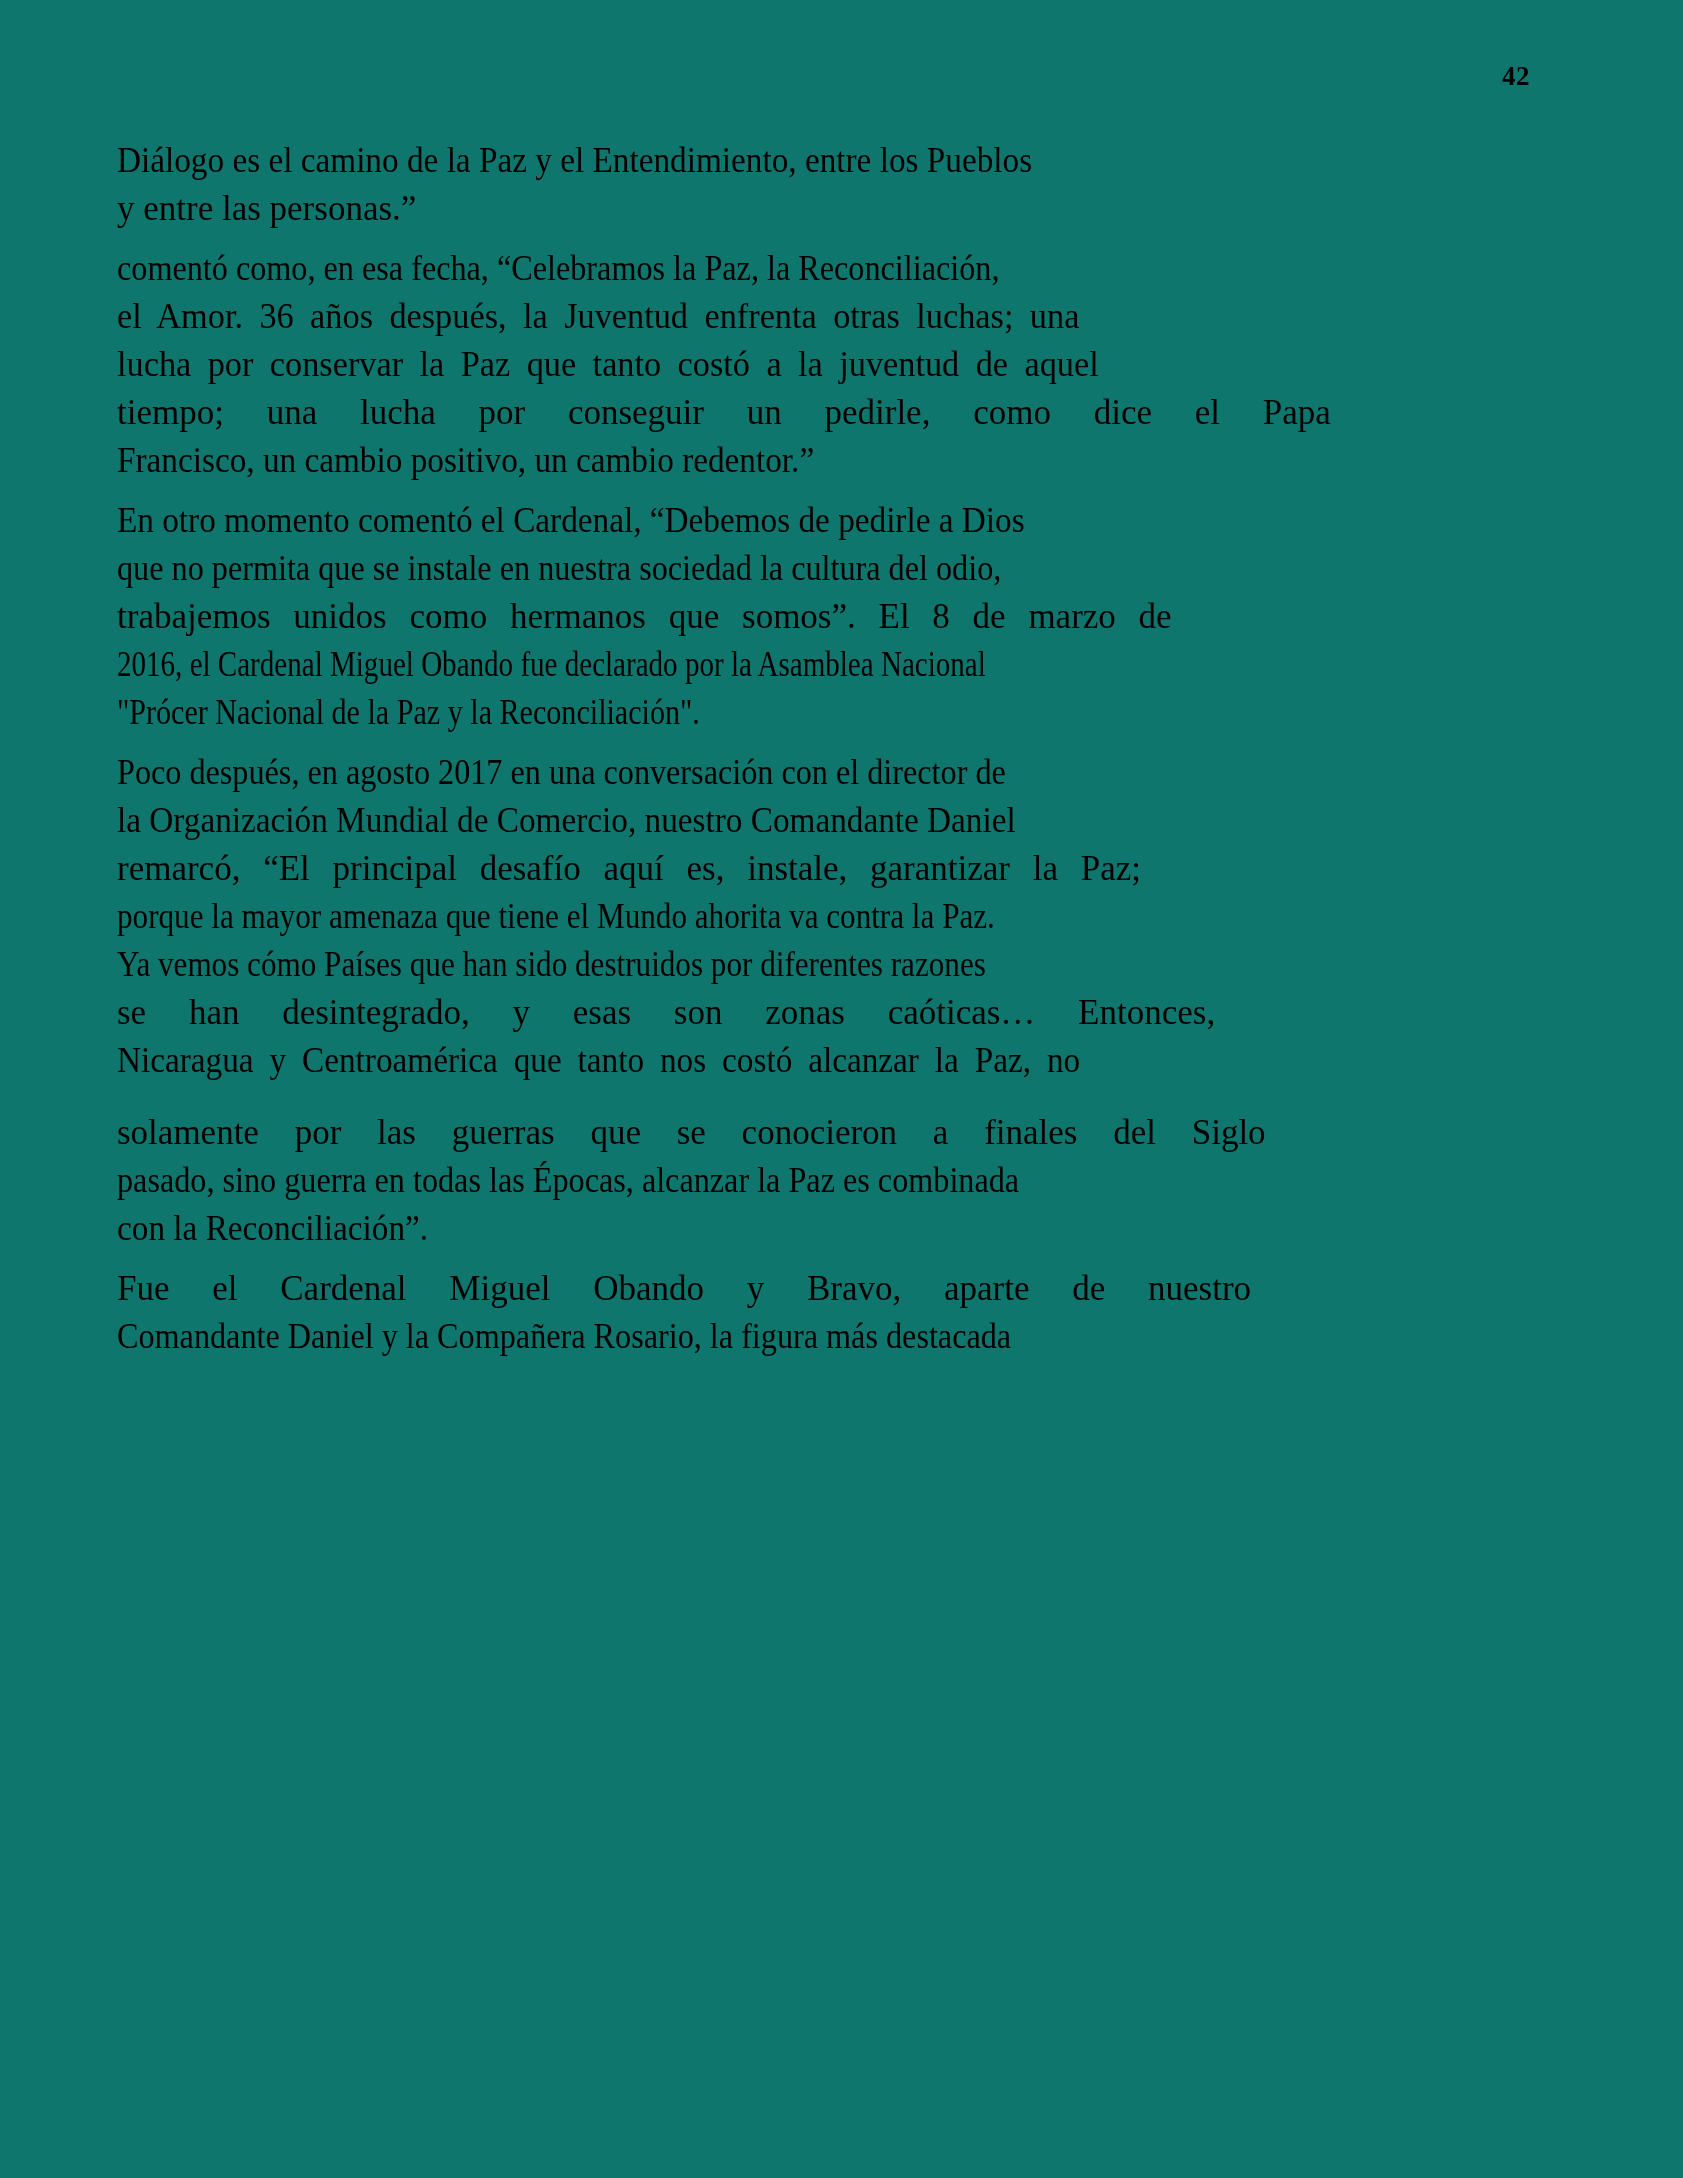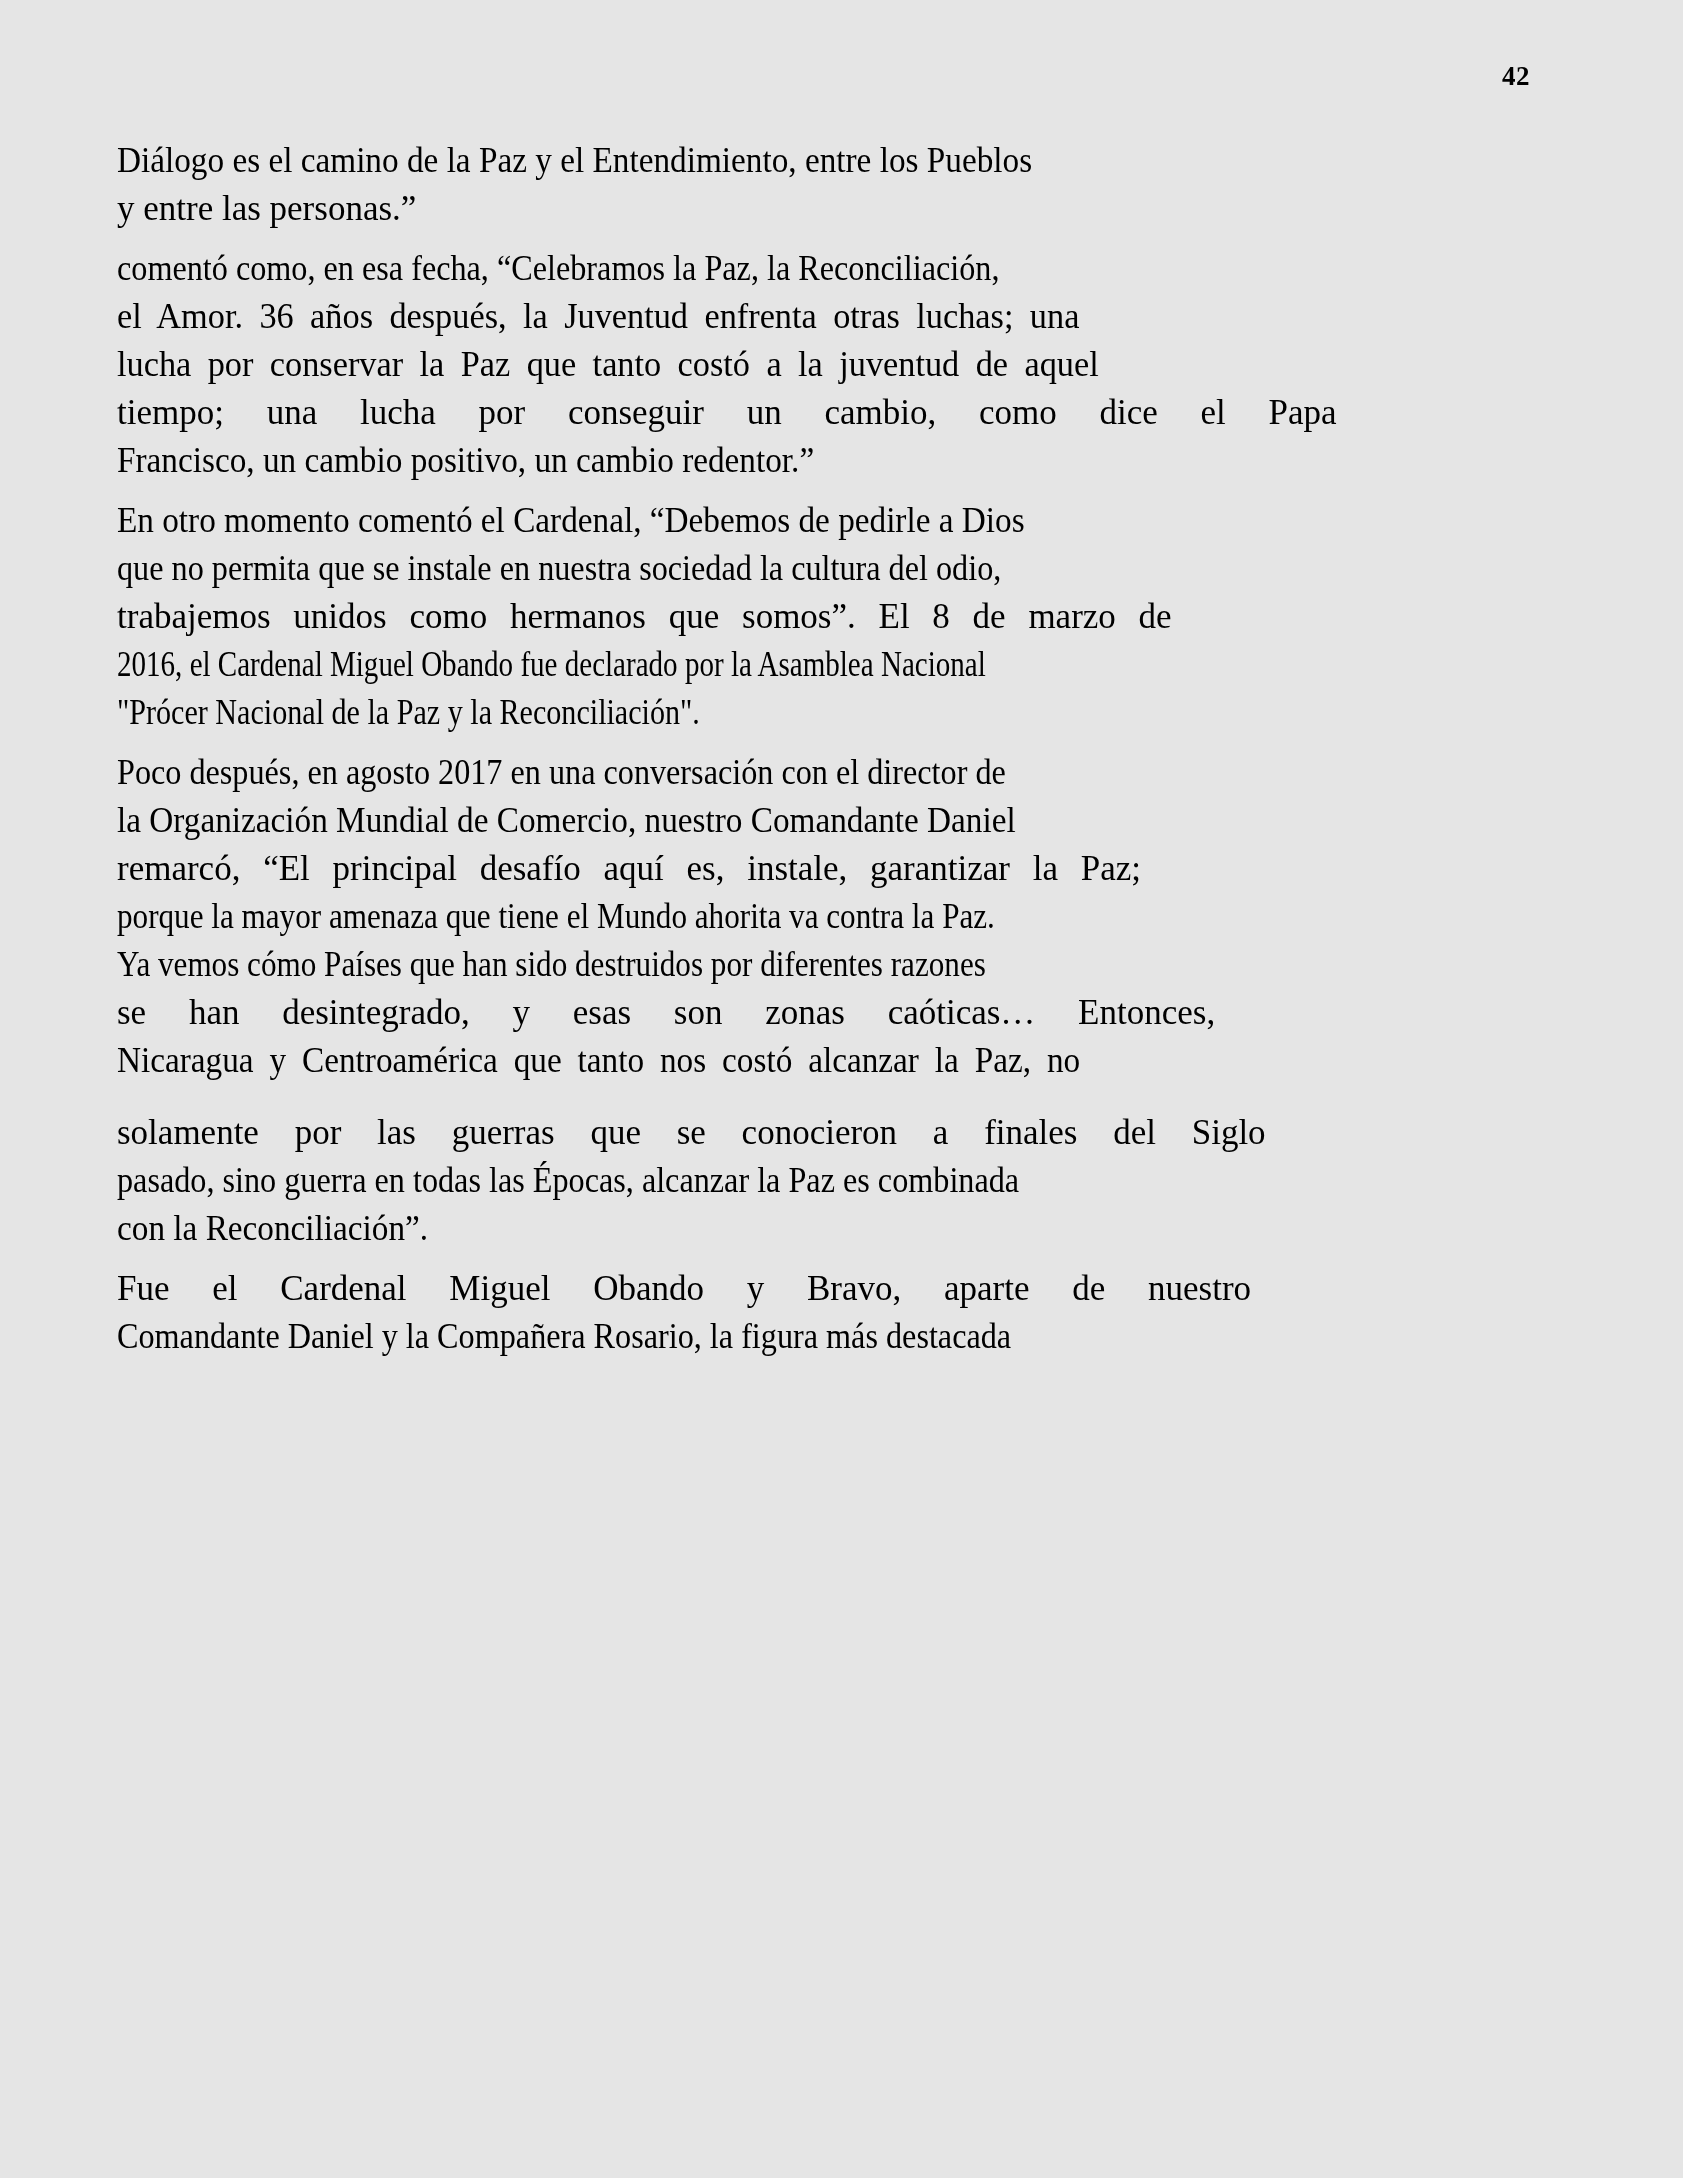--- a/index.html
+++ b/index.html
@@ -4,21 +4,21 @@
 <style>
   html, body {
     margin: 0;
     padding: 0;
     background: #ffffff;
   }
   .page {
     position: relative;
     width: 1683px;
     height: 2178px;
-    background: #e5e5e5;
+    background: #0f766e;
     overflow: hidden;
     font-family: "Liberation Serif", "DejaVu Serif", serif;
     color: #000000;
   }
   .folio {
     position: absolute;
     top: 61px;
     left: 0;
     width: 1530px;
     text-align: right;
@@ -74,21 +74,21 @@
 
     <p class="para">
       <span class="ln cx95">Diálogo es el camino de la Paz y el Entendimiento, entre los Pueblos</span>
       <span class="ln">y entre las personas.”</span>
     </p>
 
     <p class="para">
       <span class="ln cx92">comentó como, en esa fecha, “Celebramos la Paz, la Reconciliación,</span>
       <span class="ln sp1 cx98">el Amor. 36 años después, la Juventud enfrenta otras luchas; una</span>
       <span class="ln sp1 cx98">lucha por conservar la Paz que tanto costó a la juventud de aquel</span>
-      <span class="ln sp5">tiempo; una lucha por conseguir un cambio, como dice el Papa</span>
+      <span class="ln sp5">tiempo; una lucha por conseguir un pedirle, como dice el Papa</span>
       <span class="ln cx95">Francisco, un cambio positivo, un cambio redentor.”</span>
     </p>
 
     <p class="para">
       <span class="ln cx95">En otro momento comentó el Cardenal, “Debemos de pedirle a Dios</span>
       <span class="ln cx92">que no permita que se instale en nuestra sociedad la cultura del odio,</span>
       <span class="ln sp2">trabajemos unidos como hermanos que somos”. El 8 de marzo de</span>
       <span class="ln cx83">2016, el Cardenal Miguel Obando fue declarado por la Asamblea Nacional</span>
       <span class="ln cx86">"Prócer Nacional de la Paz y la Reconciliación".</span>
     </p>

